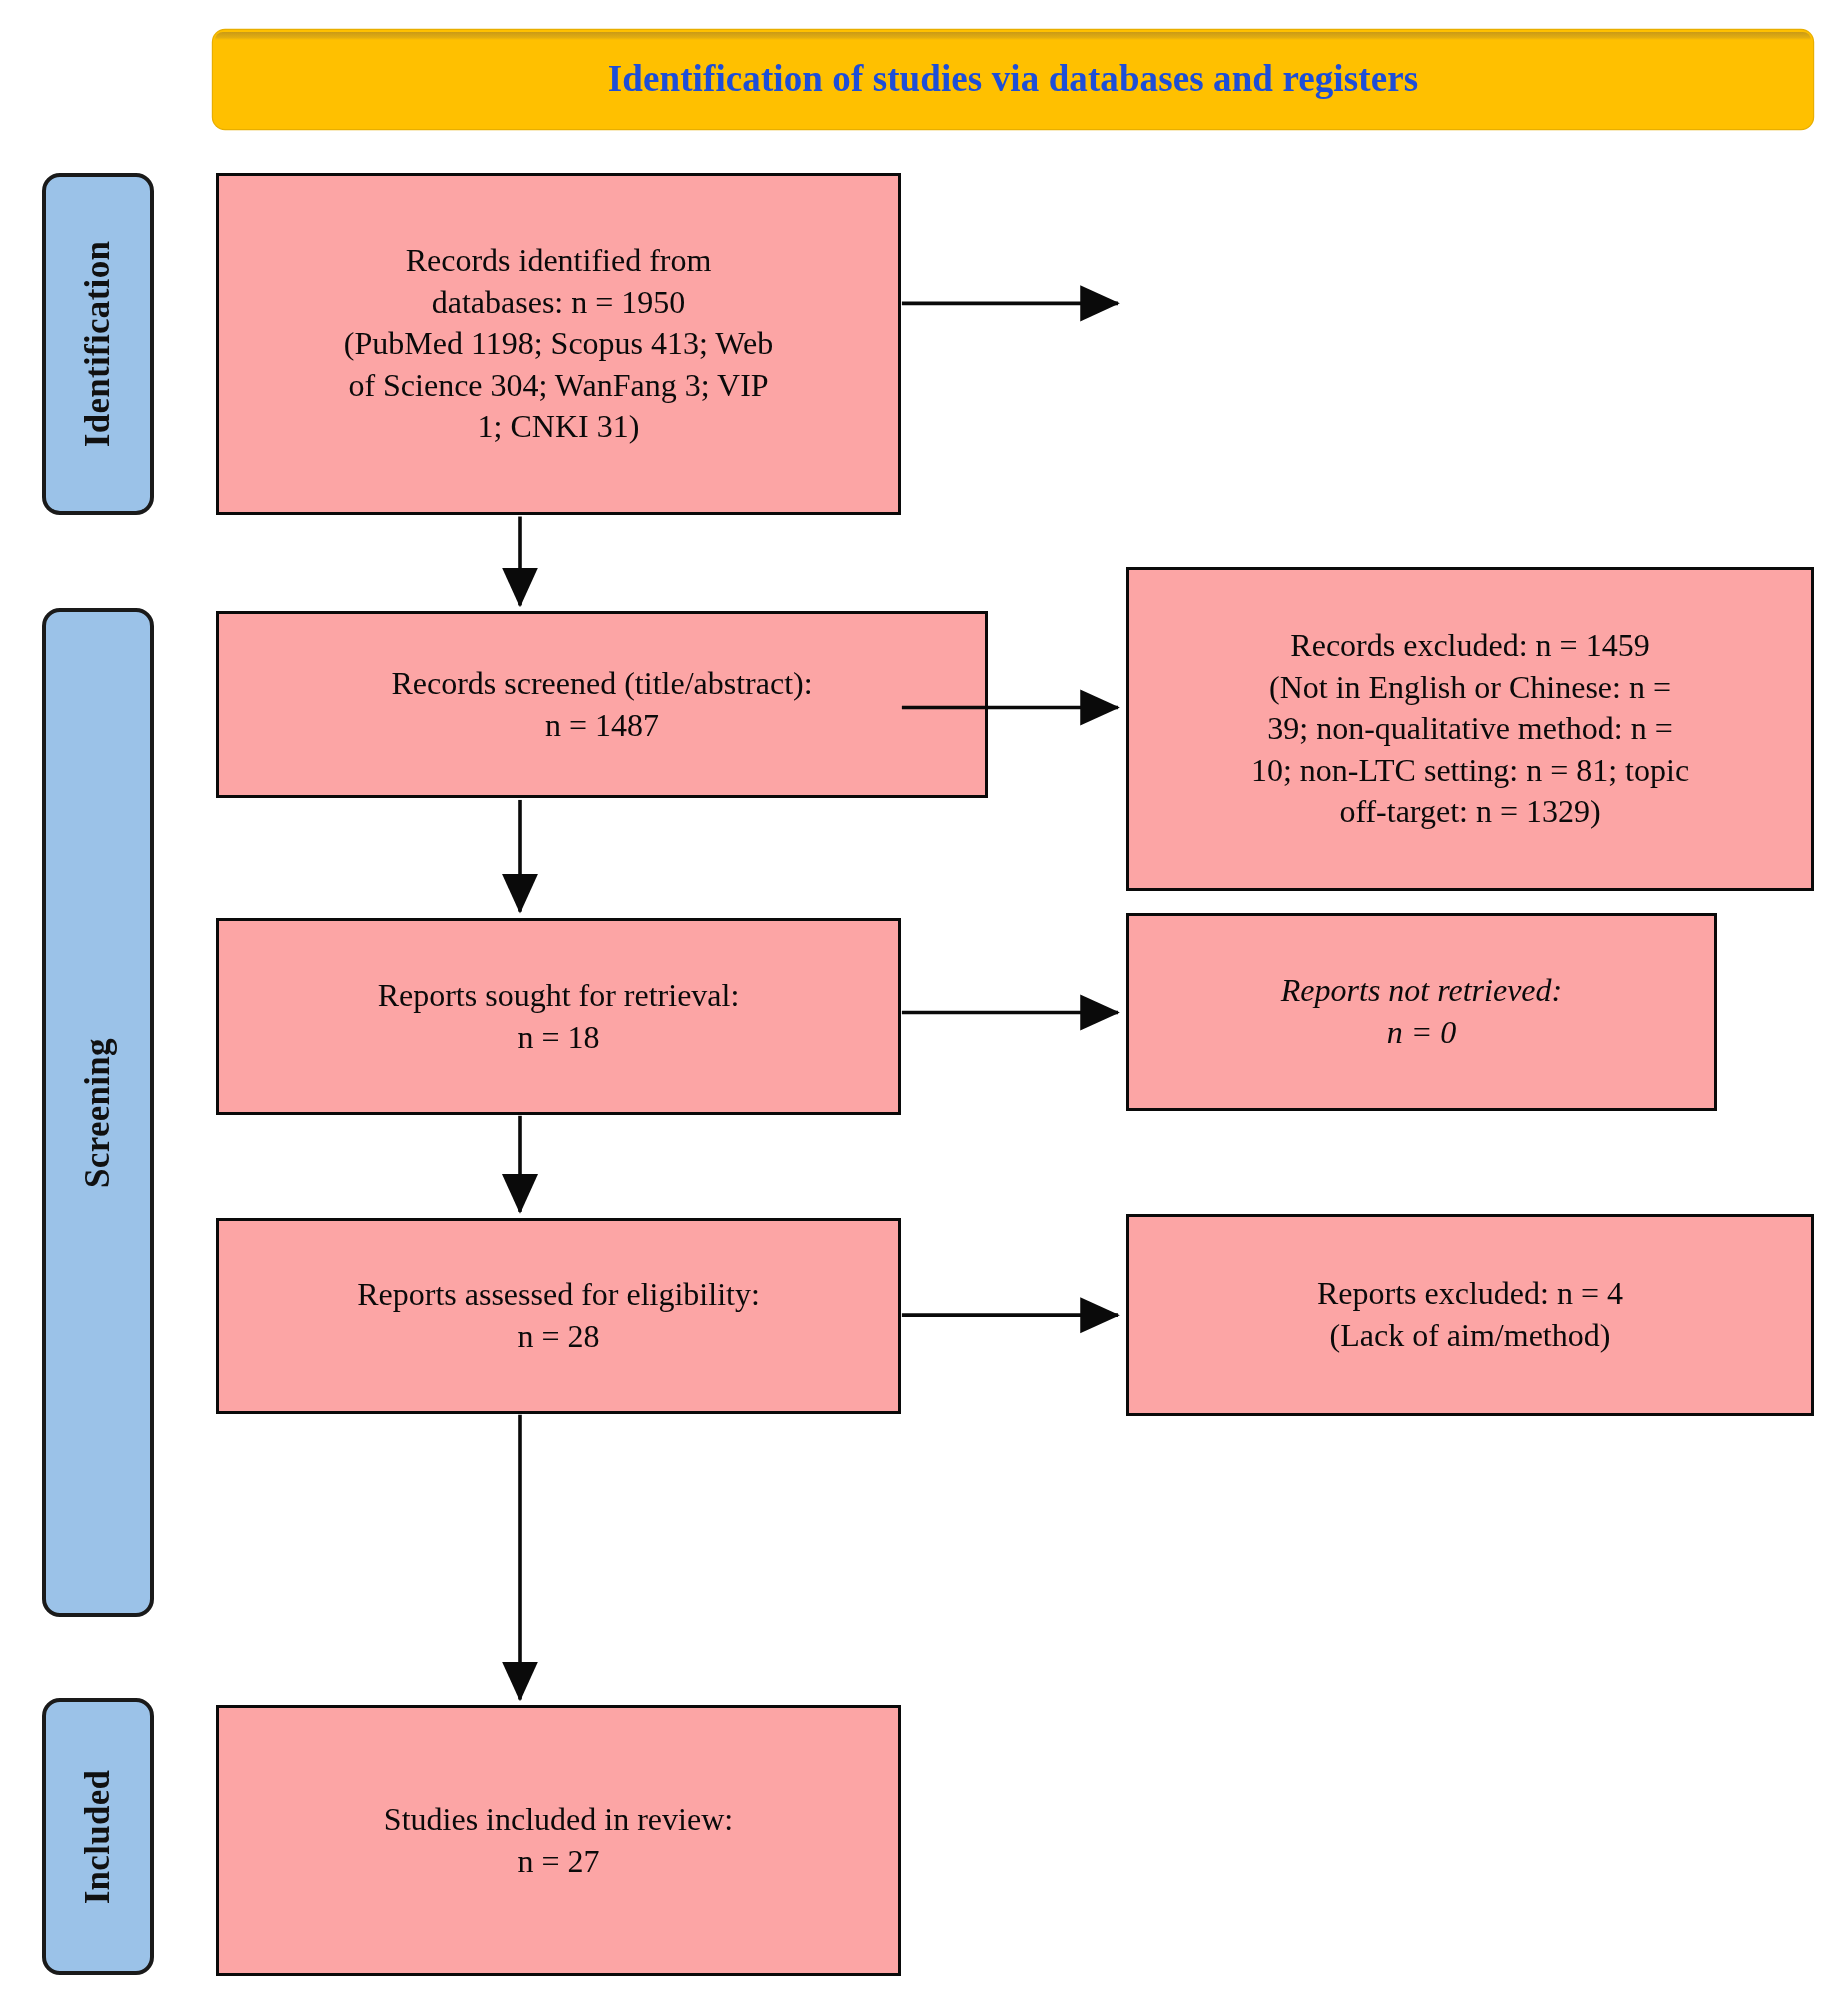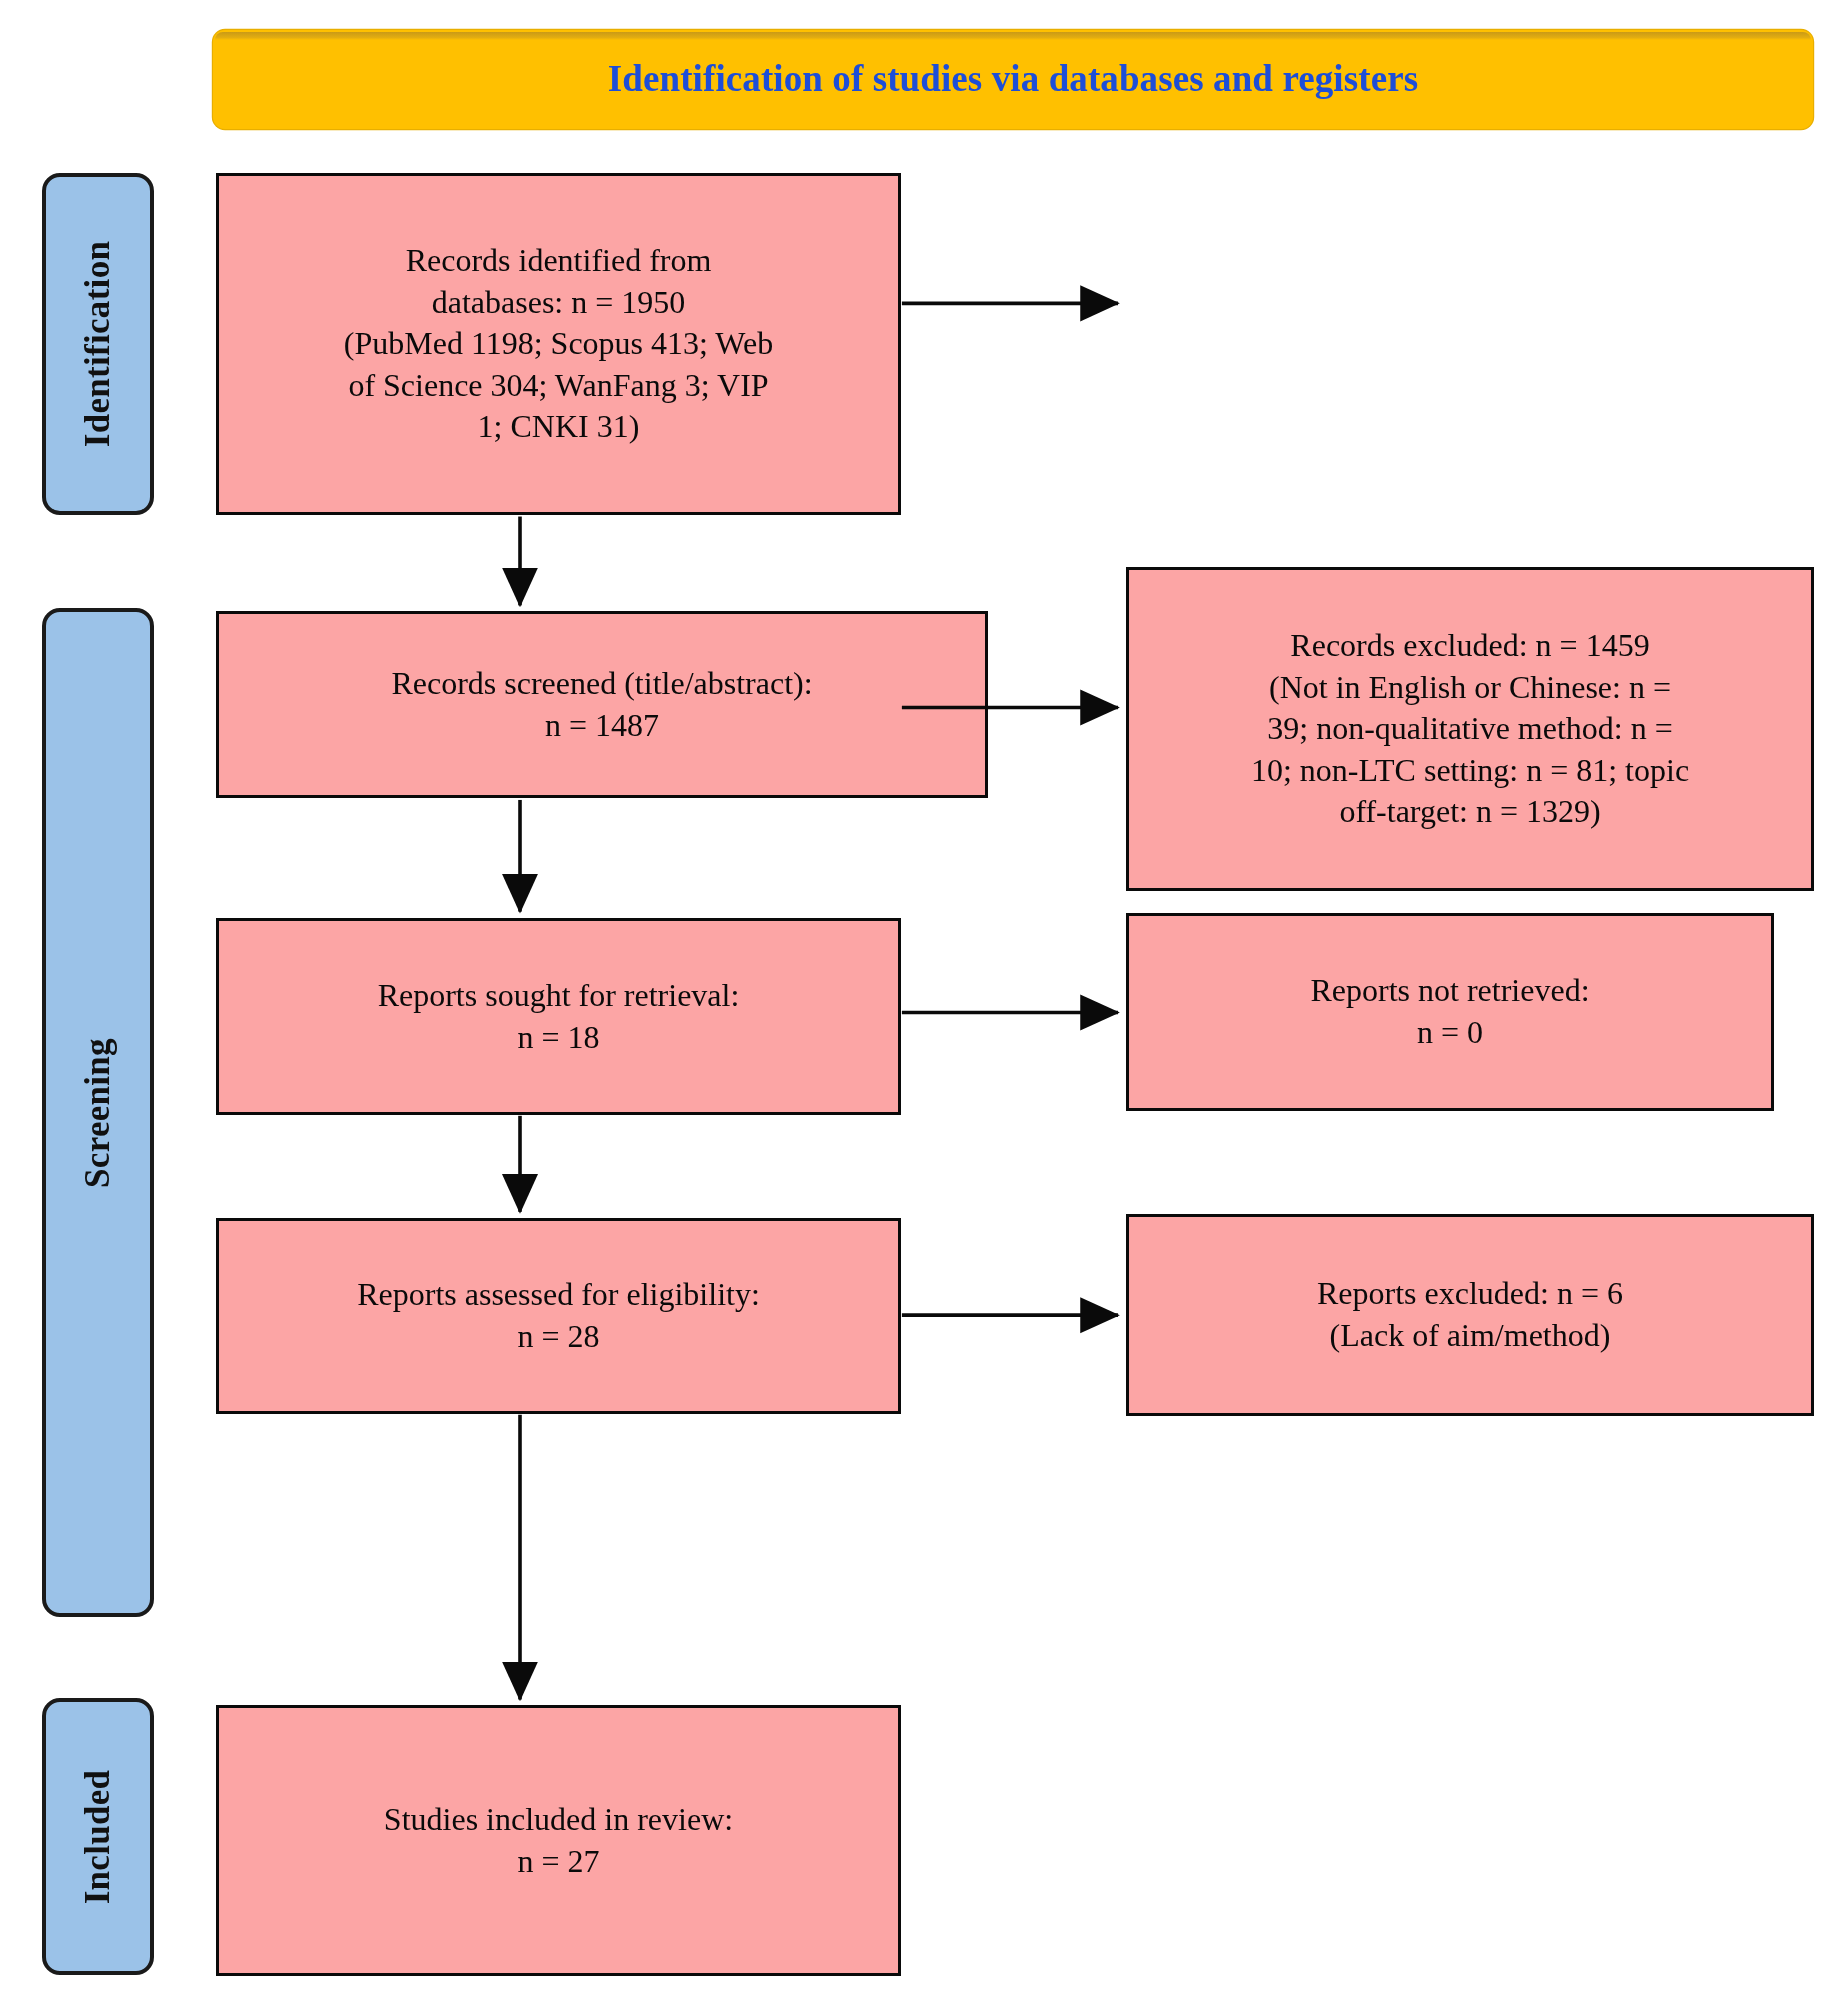--- a/index.html
+++ b/index.html
@@ -98,21 +98,21 @@
   
   #box-identified   { left: 216px; top: 173px;  width: 685px; height: 342px; }
   #box-screened     { left: 216px; top: 611px; width: 772px; height: 187px; }
   #box-sought       { left: 216px; top: 918px; width: 685px; height: 197px; }
   #box-assessed     { left: 216px; top: 1218px; width: 685px; height: 196px; }
   #box-included     { left: 216px; top: 1705px; width: 685px; height: 271px; }
 
   
   #box-duplicates       { left: 1126px; top: 173px;  width: 688px; height: 233px; }
   #box-records-excluded { left: 1126px; top: 567px;  width: 688px; height: 324px; }
-  #box-not-retrieved    { left: 1126px; top: 913px; width: 648px; height: 198px; }
+  #box-not-retrieved    { left: 1126px; top: 913px; width: 591px; height: 198px; font-style: italic; }
   #box-reports-excluded { left: 1126px; top: 1214px; width: 688px; height: 202px; }
 
   
   .conn { position: absolute; }
   .conn svg { display: block; overflow: visible; }
 </style>
 </head>
 <body>
 
 <div id="canvas">
@@ -160,21 +160,21 @@
 (Not in English or Chinese: n =
 39; non-qualitative method: n =
 10; non-LTC setting: n = 81; topic
 off-target: n = 1329)</div>
   </div>
   <div class="box" id="box-not-retrieved">
     <div class="box-text">Reports not retrieved:
 n = 0</div>
   </div>
   <div class="box" id="box-reports-excluded">
-    <div class="box-text">Reports excluded: n = 6
+    <div class="box-text">Reports excluded: n = 4
 (Lack of aim/method)</div>
   </div>
 
   <div class="conn" style="left:0;top:0;width:1844px;height:1995px;">
     <svg width="1844" height="1995" viewBox="0 0 3071 3322" xmlns="http://www.w3.org/2000/svg">
       <defs>
         <marker id="ah-right" markerWidth="12" markerHeight="12" refX="10.5" refY="6" orient="auto" markerUnits="strokeWidth">
           <path d="M0,1 L11,6 L0,11 z" fill="#0a0a0a"></path>
         </marker>
         <marker id="ah-down" markerWidth="12" markerHeight="12" refX="10.5" refY="6" orient="auto" markerUnits="strokeWidth">

